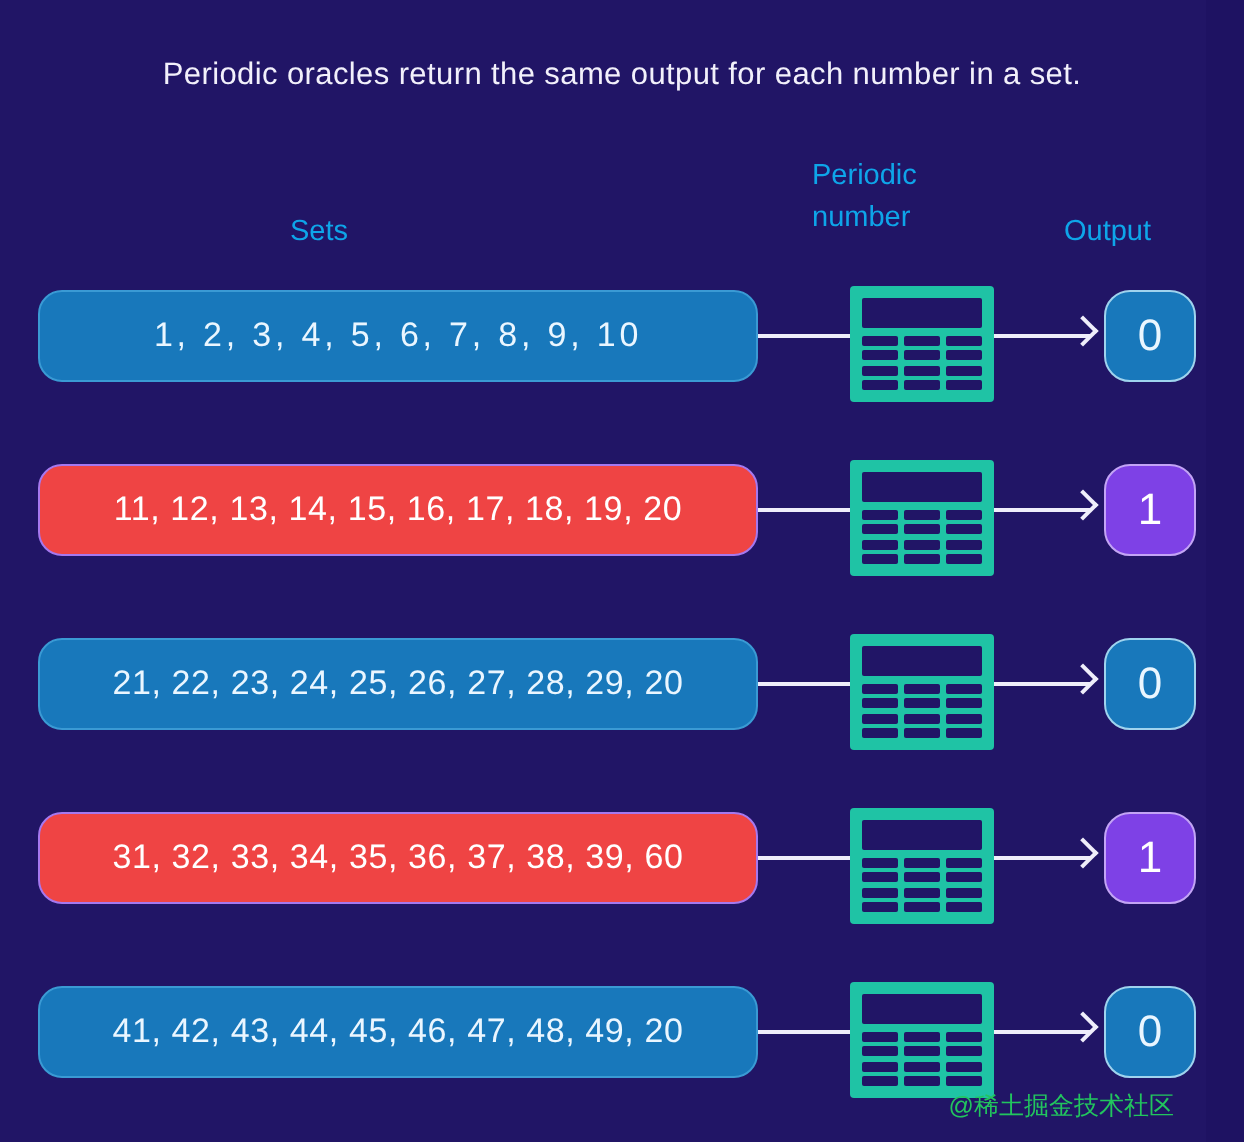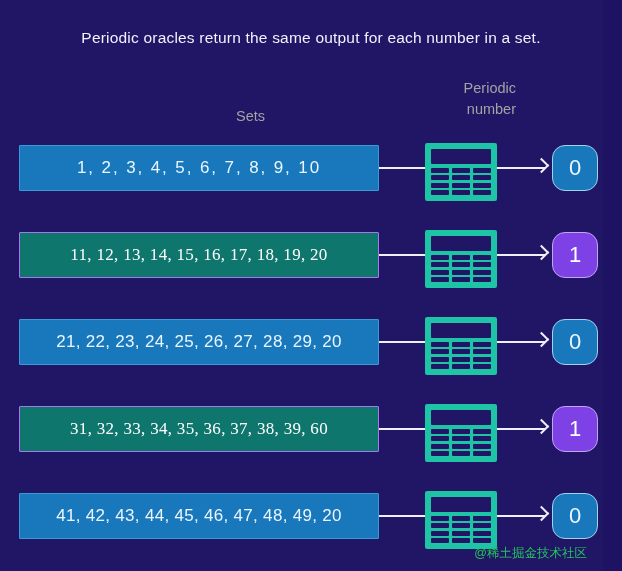--- a/index.html
+++ b/index.html
@@ -27,24 +27,24 @@
     color: #f2f0fb;
     font-size: 15.5px;
     font-weight: 400;
     letter-spacing: 0.2px;
     white-space: nowrap;
   }
 
   
   .col-head {
     position: absolute;
-    color: #a3a3a3;
+    color: #0ea5e9;
     font-size: 14.5px;
     font-weight: 400;
-    text-align: right;
+    text-align: left;
     white-space: nowrap;
     line-height: 21px;
   }
   .head-sets   { left: 145px;  top: 106px; width: 120px; }
   .head-oracle { left: 406px;  top:  78px; width: 110px; }
   .head-output { left: 532px;  top: 106px; width: 90px;  }
 
   
   .row {
     position: absolute;
@@ -53,40 +53,39 @@
     height: 46px;
   }
 
   
   .set-pill {
     position: absolute;
     left: 19px;
     top: 0;
     width: 360px;
     height: 46px;
-    border-radius: 1px;
+    border-radius: 12px;
     box-sizing: border-box;
     display: flex;
     align-items: center;
     justify-content: center;
     font-size: 17px;
     letter-spacing: 0.3px;
     color: #ffffff;
     white-space: nowrap;
   }
   .set-pill.blue {
     background: #1878bb;
     border: 1px solid #3a9ad4;
     color: #eaf6ff;
   }
   .set-pill.purple {
-    background: #0f766e;
+    background: #ef4444;
     border: 1px solid #a678ef;
     color: #ffffff;
-    font-family: Liberation Serif, serif;
   }
   .set-pill.wide { letter-spacing: 1.9px; font-size: 17px; }
 
   
   .link-left {
     position: absolute;
     left: 379px;
     top: 22px;
     width: 48px;
     height: 2px;
@@ -188,20 +187,21 @@
 
   <div class="title">Periodic oracles return the same output for each number in a set.</div>
 
   <div class="col-head head-sets">Sets</div>
 
   <div class="col-head head-oracle">
     <div>Periodic</div>
     <div>number</div>
   </div>
 
+  <div class="col-head head-output">Output</div>
 
   <div id="rows-host">
       <div class="row" style="top: 145px;">
         <div class="set-pill blue wide">1,  2,  3,  4,  5,  6,  7,  8,  9, 10</div>
         <div class="link-left"></div>
         <div class="oracle">
           <div class="oracle-head"></div>
           <div class="oracle-grid">
             <div class="oracle-cell"></div>
             <div class="oracle-cell"></div>

